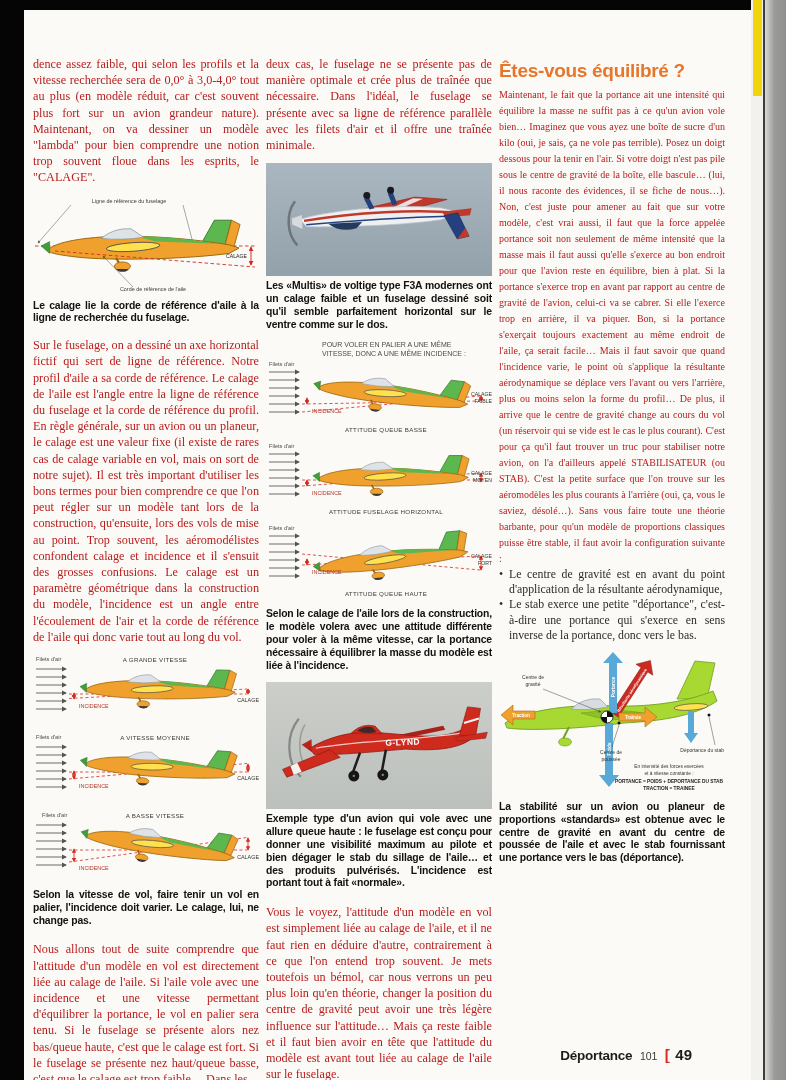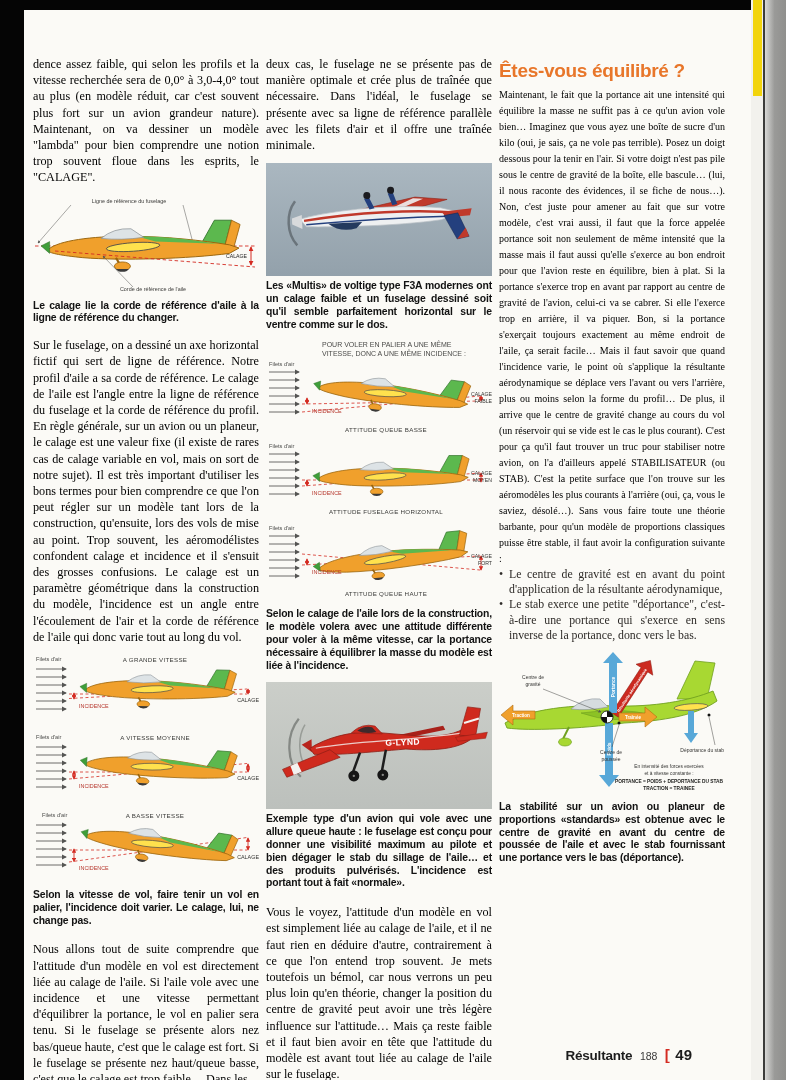--- a/index.html
+++ b/index.html
@@ -9,21 +9,21 @@
   
   .edge-gray{position:absolute;top:0;right:0;width:21px;height:100%;background:linear-gradient(90deg,#d8d8d6,#9a9a98 45%,#8f8f8d);}
   .edge-dark{position:absolute;top:0;right:21px;width:2px;height:100%;background:#3c3c3a;}
   .edge-white{position:absolute;top:0;right:23px;width:12px;height:100%;background:#f2f1ed;}
   .edge-line{position:absolute;top:0;right:31px;width:1px;height:100%;background:#b3b1ac;}
   .edge-yellow{position:absolute;top:0;right:24px;width:9px;height:96px;background:#f2d40c;}
   .edge-yellow2{position:absolute;bottom:0;right:13px;width:2px;height:190px;background:#e3c70f;}
 
   .content{position:absolute;left:33px;top:56px;display:flex;gap:7px;}
   .col{width:226px;}
-  p.body{font-size:12.2px;line-height:16.2px;text-align:justify;color:#000000;margin:0;}
+  p.body{font-size:12.2px;line-height:16.2px;text-align:justify;color:#b91c1c;margin:0;}
   .col3 p.body{font-size:10px;line-height:16px;}
   .caption{font-family:"Liberation Sans",sans-serif;font-weight:bold;font-size:10.4px;line-height:12.8px;color:#121212;text-align:justify;letter-spacing:-0.15px;margin:4px 0 0 0;}
   .h-orange{font-family:"Liberation Sans",sans-serif;font-weight:bold;font-size:19px;color:#e8762a;margin:4px 0 5px 0;letter-spacing:-0.3px;}
   .diag{display:block;margin-top:8px;}
   .photo{display:block;margin-top:10px;}
   .attitude-heading{font-family:"Liberation Sans",sans-serif;font-size:7px;color:#4a4a48;margin:10px 0 0 56px;width:160px;line-height:8.5px;}
   .bullet{position:relative;padding-left:10px;font-size:11.8px;line-height:15.2px;text-align:justify;color:#2e2b28;}
   .bullet::before{content:"•";position:absolute;left:0;top:0;}.spacer12{height:12px;}.spacer14{height:14px;}
   .footer{position:absolute;top:1046px;right:94px;font-family:"Liberation Sans",sans-serif;color:#1c1c1c;white-space:nowrap;}
   .f-mag{font-size:13.5px;font-weight:bold;letter-spacing:-0.2px;}
@@ -93,21 +93,21 @@
         <g transform="translate(7,23) scale(1.07)">
             <use href="#plane"></use>
           </g>
         <line x1="22" y1="57" x2="222" y2="73" stroke="#d42b22" stroke-width="0.9" stroke-dasharray="3.5,2.5"></line>
         <line x1="218" y1="53" x2="218" y2="71" stroke="#d42b22" stroke-width="1" marker-start="url(#ra)" marker-end="url(#ra)"></line>
         <text x="214" y="64" font-size="5.2" fill="#232323" text-anchor="end">CALAGE</text>
         <line x1="100" y1="93" x2="70" y2="62" stroke="#555553" stroke-width="0.5" marker-end="url(#da)"></line>
         <text x="120" y="97" font-size="5.4" fill="#3c3c3a" text-anchor="middle">Corde de référence de l'aile</text>
       </svg>
 
-      <p class="caption">Le calage lie la corde de référence d'aile à la ligne de référence du changer.</p>
+      <p class="caption">Le calage lie la corde de référence d'aile à la ligne de recherchée du fuselage.</p>
       <div class="spacer12"></div>
       <p class="body">Sur le fuselage, on a dessiné un axe horizontal fictif qui sert de ligne de référence. Notre profil d'aile a sa corde de référence. Le calage de l'aile est l'angle entre la ligne de référence du fuselage et la corde de référence du profil. En règle générale, sur un avion ou un planeur, le calage est une valeur fixe (il existe de rares cas de calage variable en vol, mais on sort de notre sujet). Il est très important d'utiliser les bons termes pour bien comprendre ce que l'on peut régler sur un modèle tant lors de la construction, qu'ensuite, lors des vols de mise au point. Trop souvent, les aéromodélistes confondent calage et incidence et il s'ensuit des grosses confusions. Le calage est un paramètre géométrique dans la construction du modèle, l'incidence est un angle entre l'écoulement de l'air et la corde de référence de l'aile qui donc varie tout au long du vol.</p>
 
       <svg class="diag" width="226" height="76" viewBox="0 0 226 76">
         <text x="3" y="8" font-size="5.6" fill="#4a4a48">Filets d'air</text>
         <use href="#filets" transform="translate(3,16)"></use>
         <text x="122" y="9" font-size="6.2" fill="#3a3a38" text-anchor="middle" letter-spacing="0.3">A GRANDE VITESSE</text>
         <line x1="36" y1="41" x2="214" y2="41" stroke="#d42b22" stroke-width="0.8" stroke-dasharray="3,2.5"></line>
         <line x1="36" y1="45.5" x2="214" y2="36" stroke="#d42b22" stroke-width="0.8" stroke-dasharray="3,2.5"></line>
         <g transform="translate(46,13) scale(0.84) rotate(1.5 100 29)">
@@ -305,22 +305,22 @@
         <text x="170" y="134" font-size="4.8" font-weight="bold" fill="#222220" text-anchor="middle">PORTANCE = POIDS + DEPORTANCE DU STAB</text>
         <text x="170" y="141" font-size="4.8" font-weight="bold" fill="#222220" text-anchor="middle">TRACTION = TRAINEE</text>
       </svg>
 
       <p class="caption">La stabilité sur un avion ou planeur de proportions «standards» est obtenue avec le centre de gravité en avant du centre de poussée de l'aile et avec le stab fournissant une portance vers le bas (déportance).</p>
       <div class="spacer12"></div>
     </div>
   </div>
 
   <div class="footer">
-    <span class="f-mag">Résultante</span>
-    <span class="f-issue">188</span>
+    <span class="f-mag">Déportance</span>
+    <span class="f-issue">101</span>
     <span class="f-bracket">[</span>
     <span class="f-page">49</span>
   </div>
 
   <div class="edge-line"></div>
   <div class="edge-white"></div>
   <div class="edge-yellow"></div>
   <div class="edge-yellow2"></div>
   <div class="edge-dark"></div>
   <div class="edge-gray"></div>

